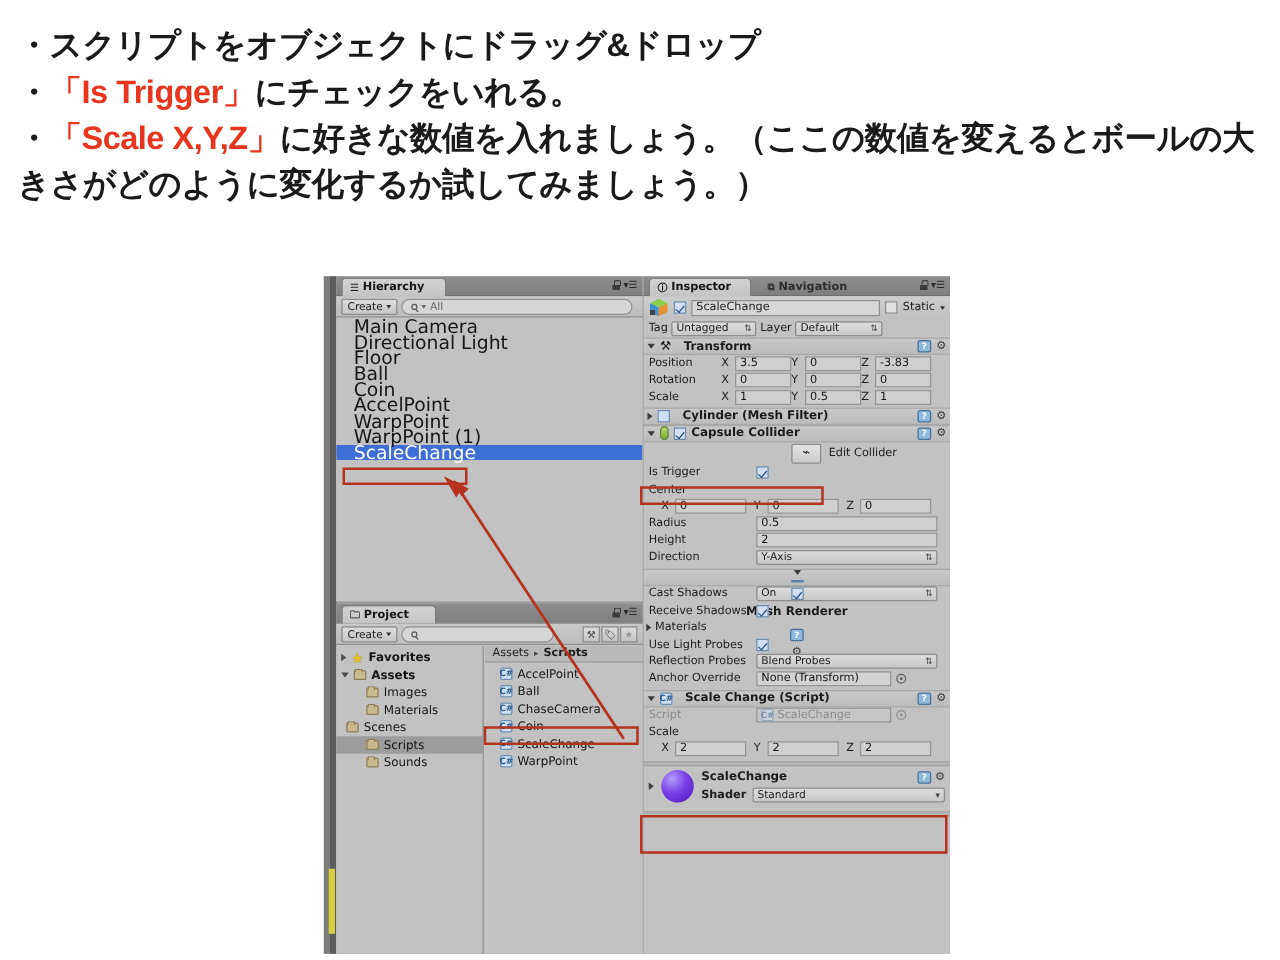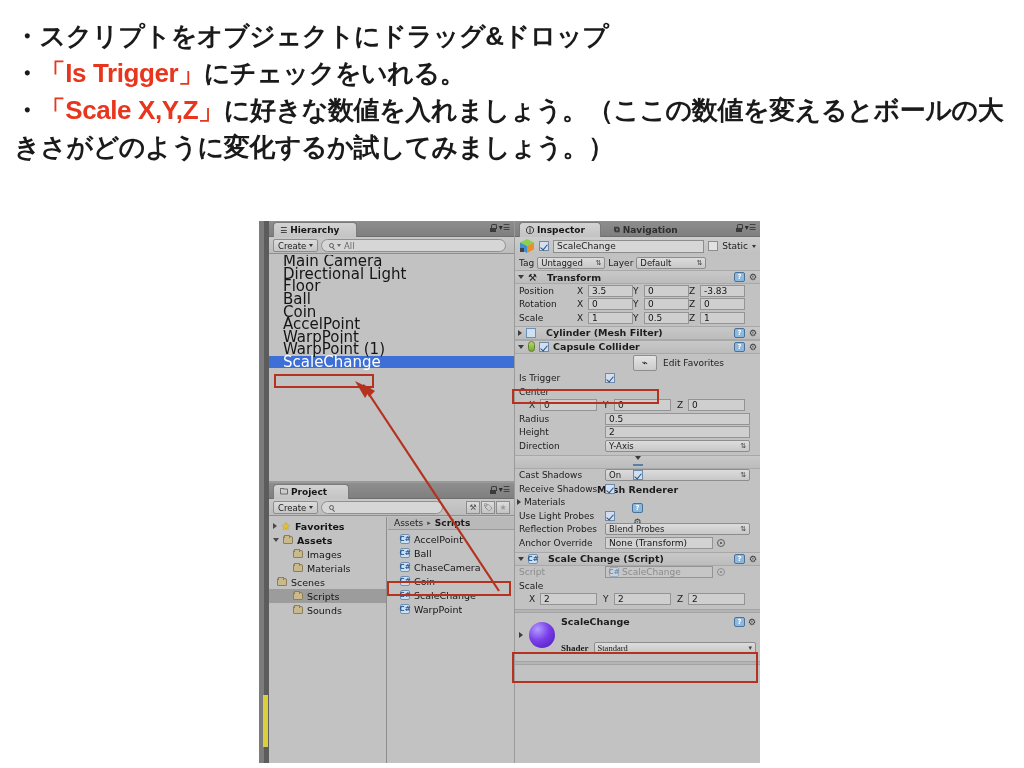--- a/index.html
+++ b/index.html
@@ -418,21 +418,21 @@
         <span class="chk on"></span>
         <span>Capsule Collider</span>
         <span class="sp"></span>
         <span class="helpico">?</span>
         <span class="gearico">⚙</span>
       </div>
 
       <div class="frow" style="height:18px; padding-left:0; justify-content:flex-start;">
         <span style="width:118px;"></span>
         <span style="width:24px;height:16px;background:linear-gradient(#e4e4e4,#cbcbcb);border:1px solid #8d8d8d;border-radius:2px;display:flex;align-items:center;justify-content:center;font-size:10px;">⌁</span>
-        <span style="margin-left:6px;">Edit Favorites</span>
+        <span style="margin-left:6px;">Edit Collider</span>
       </div>
 
       <div class="frow">
         <span class="flabel">Is Trigger</span>
         <span class="chk on"></span>
       </div>
 
 
       <div class="frow">
         <span class="flabel">Center</span>
@@ -537,21 +537,21 @@
       <div style="display:flex; align-items:center; padding:3px 4px; gap:6px;">
         <span class="tri"></span>
         <span class="sphere"></span>
         <span style="flex:1;">
           <span style="display:flex;align-items:center;font-size:9.5px;font-weight:bold;">
             <span>ScaleChange</span>
             <span style="flex:1"></span>
             <span class="helpico">?</span>
             <span class="gearico" style="margin-left:3px;">⚙</span>
           </span>
-          <span style="display:flex;align-items:center;gap:5px;margin-top:15px;font-size:9px;font-family:Liberation Serif, serif;">
+          <span style="display:flex;align-items:center;gap:5px;margin-top:3px;font-size:9px;">
             <span style="font-weight:bold;">Shader</span>
             <span class="dd" style="flex:1;">
               <span>Standard</span>
               <span class="ar">▾</span>
             </span>
           </span>
         </span>
       </div>
       <div class="divider" style="margin-top:4px;"></div>
     </div>

